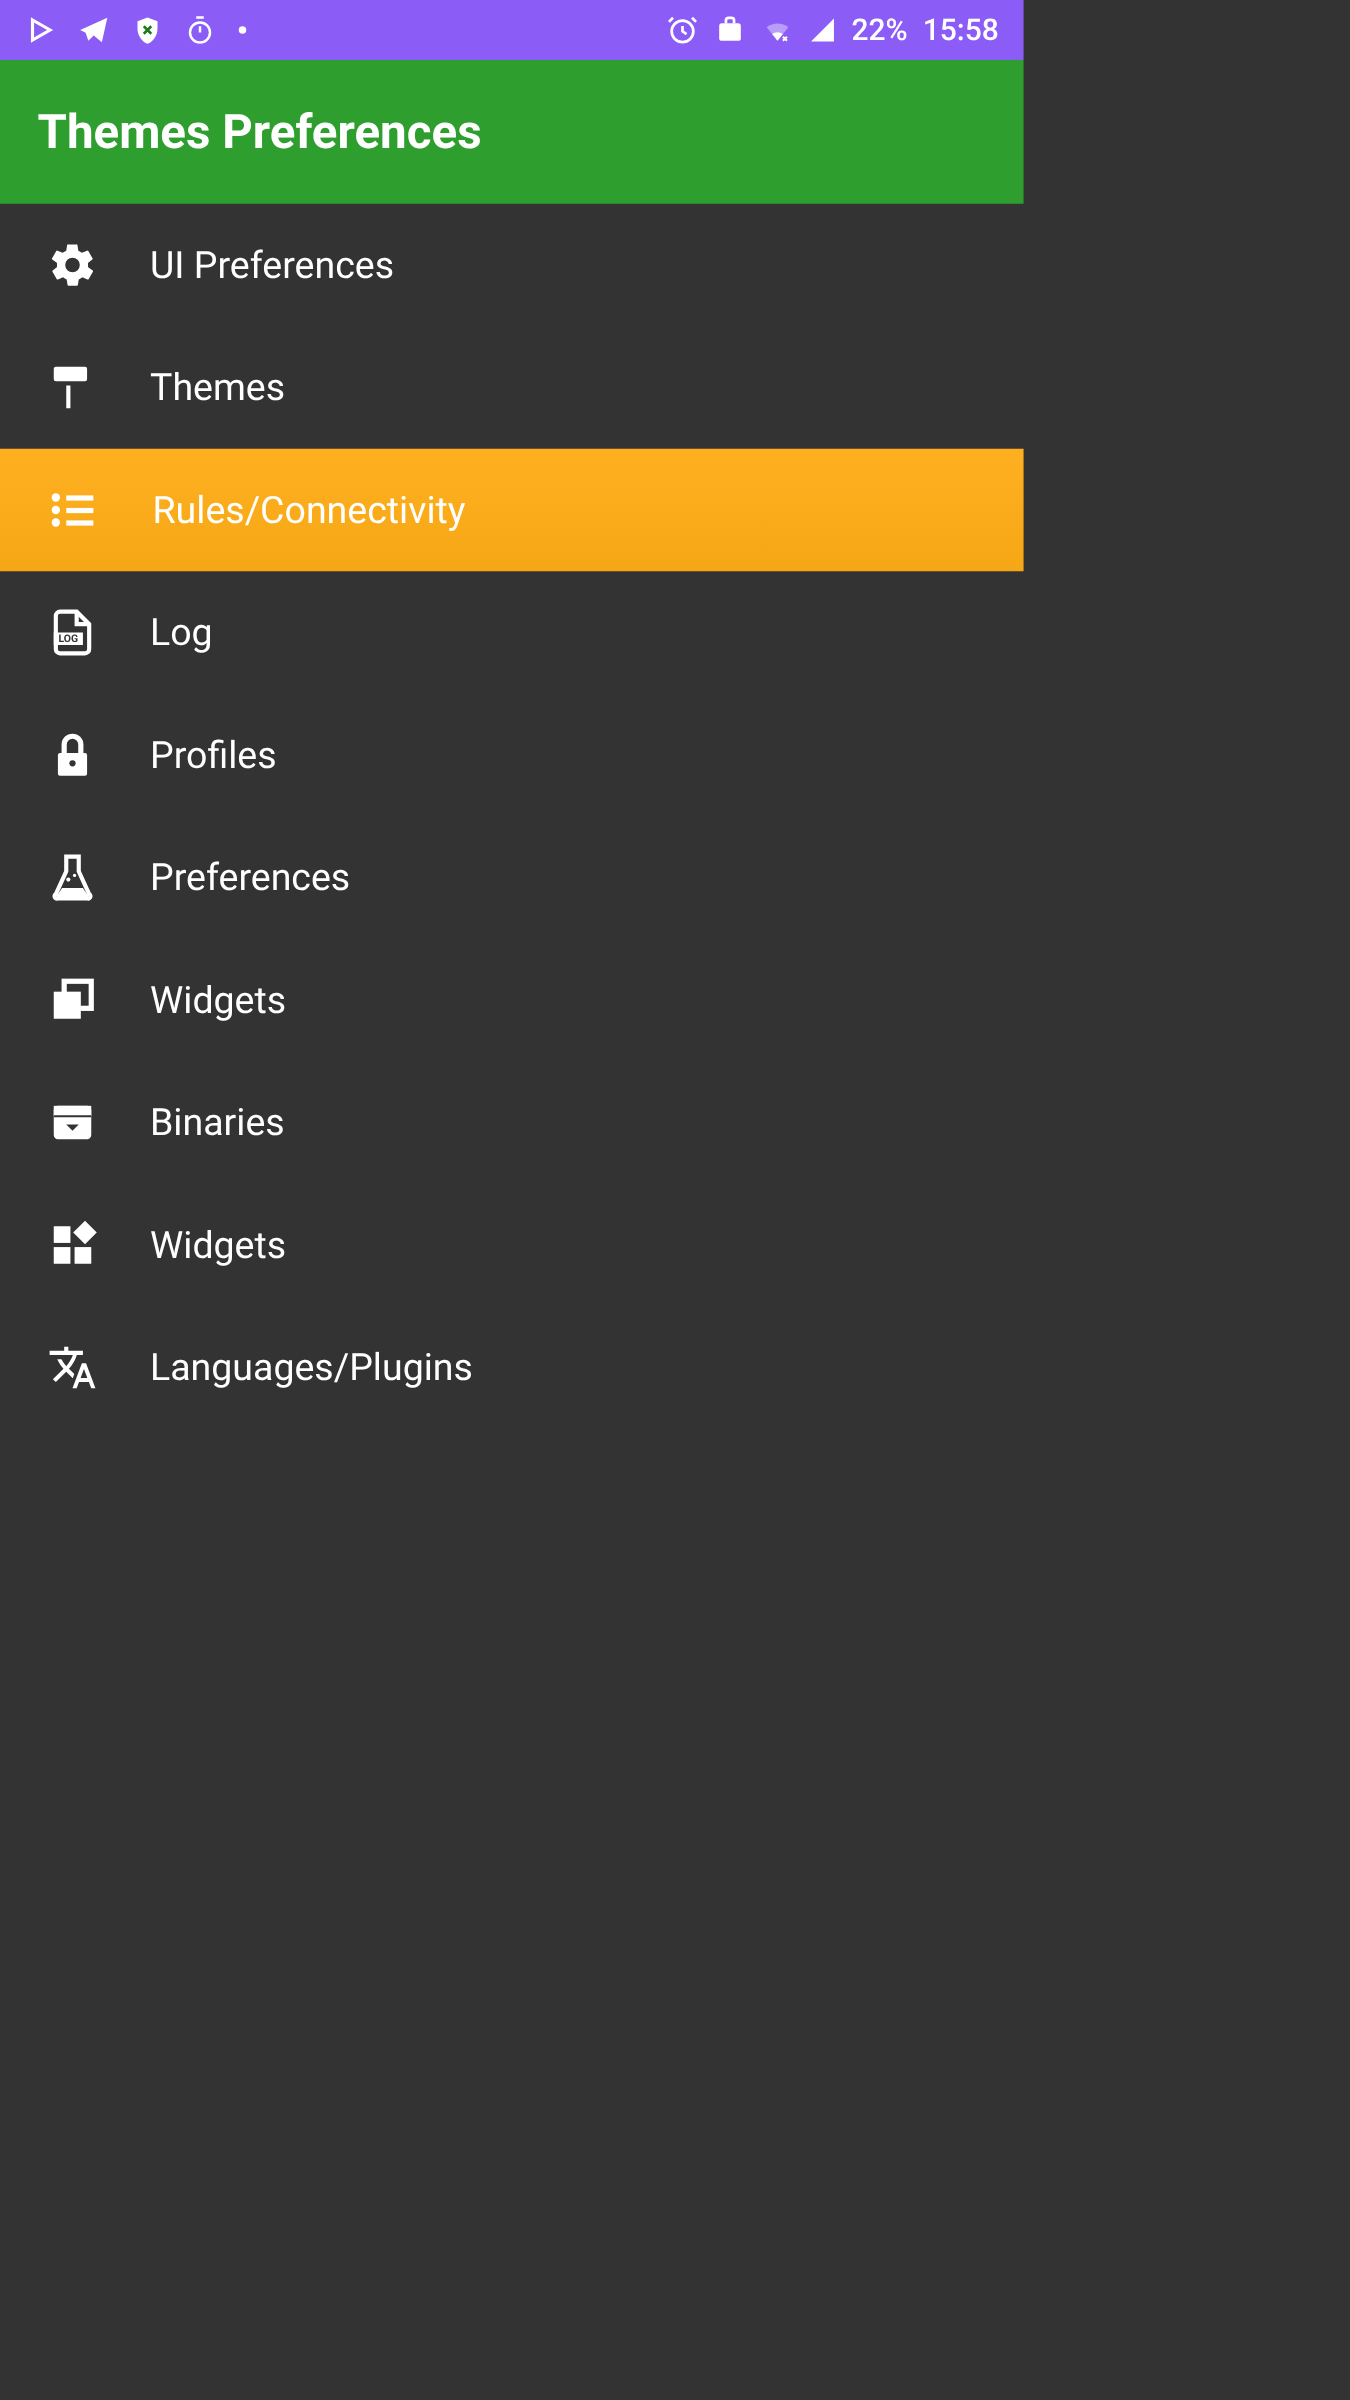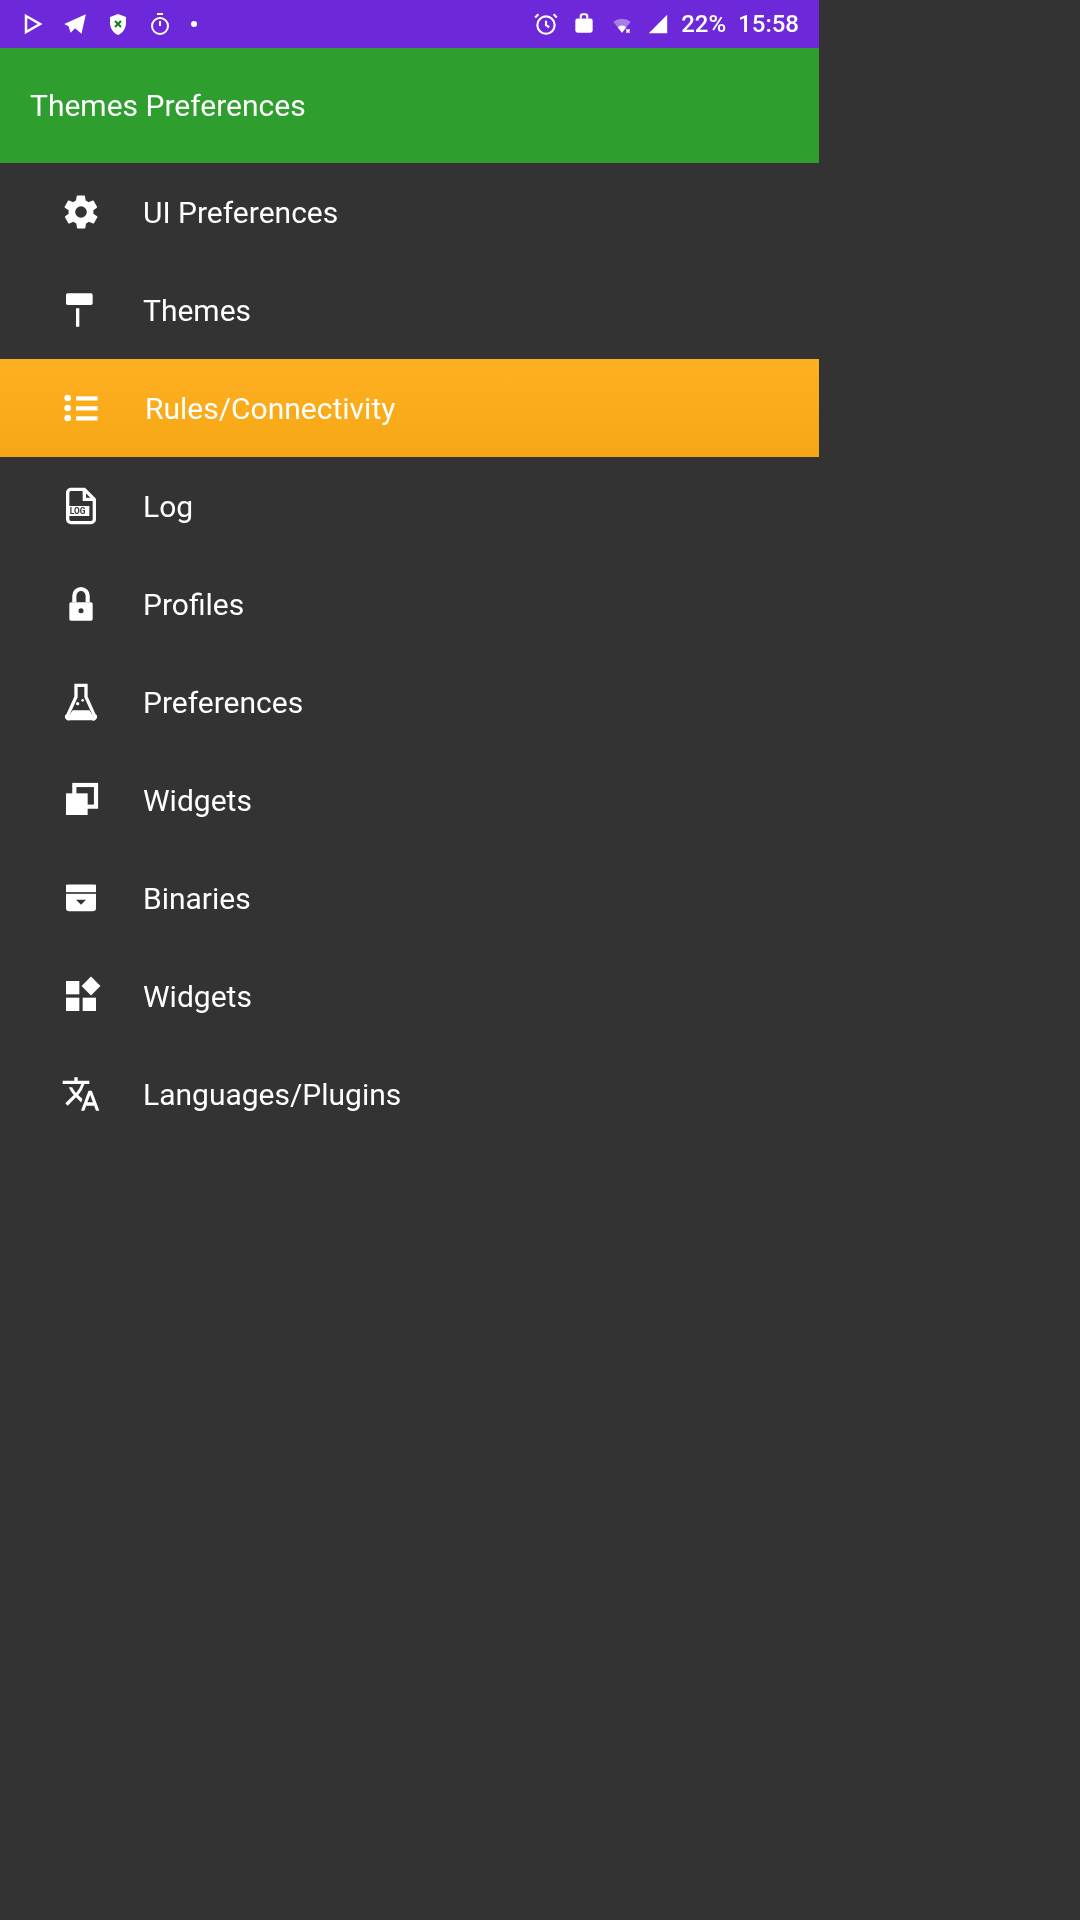--- a/index.html
+++ b/index.html
@@ -9,21 +9,21 @@
     }
     body {
       width: 819px;
       height: 1456px;
       background: #333333;
       font-family: Roboto, -apple-system, sans-serif;
       overflow: hidden;
     }
     .status-bar {
       height: 48px;
-      background: #6d28d9;
+      background: #8b5cf6;
       display: flex;
       align-items: center;
       justify-content: space-between;
       padding: 0 20px;
       color: white;
     }
     .status-left {
       display: flex;
       align-items: center;
       gap: 18px;
@@ -42,32 +42,32 @@
     }
     .app-bar {
       height: 115px;
       background: #2e9e2e;
       display: flex;
       align-items: center;
       padding: 0 30px;
     }
     .app-title {
       color: white;
-      font-size: 30px;
-      font-weight: 400;
+      font-size: 38px;
+      font-weight: 700;
     }
     .menu-list {
       display: flex;
       flex-direction: column;
     }
     .menu-item {
       height: 98px;
       display: flex;
       align-items: center;
-      padding: 0 61px;
+      padding: 0 38px;
       gap: 42px;
       cursor: pointer;
     }
     .menu-item.selected {
       background: linear-gradient(to bottom, #ffb020 0%, #f5a716 100%);
       gap: 44px;
     }
     .menu-icon {
       width: 40px;
       height: 40px;

